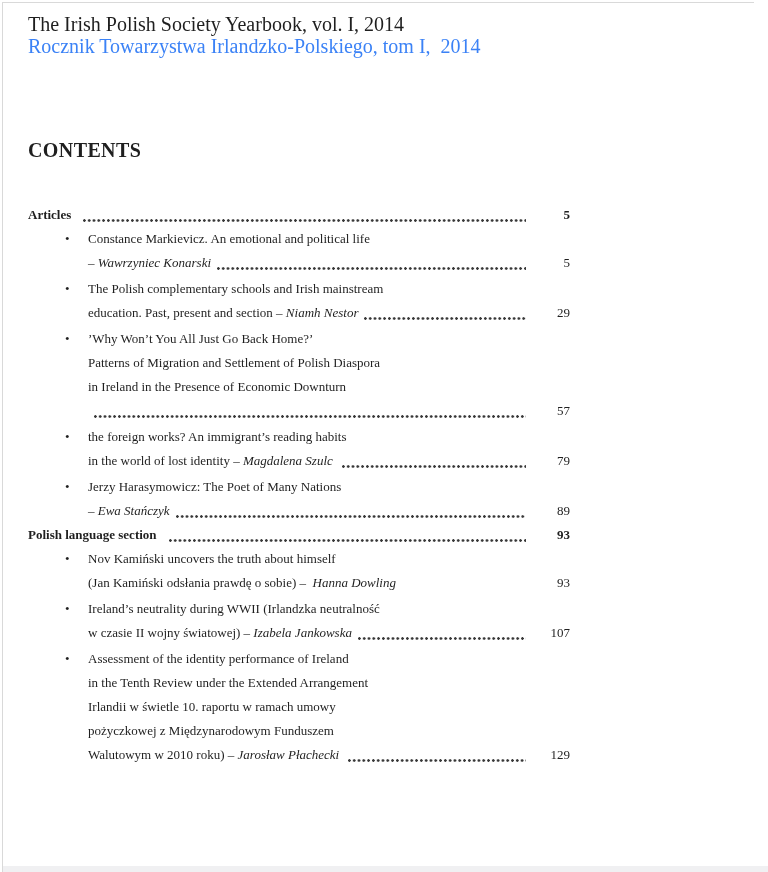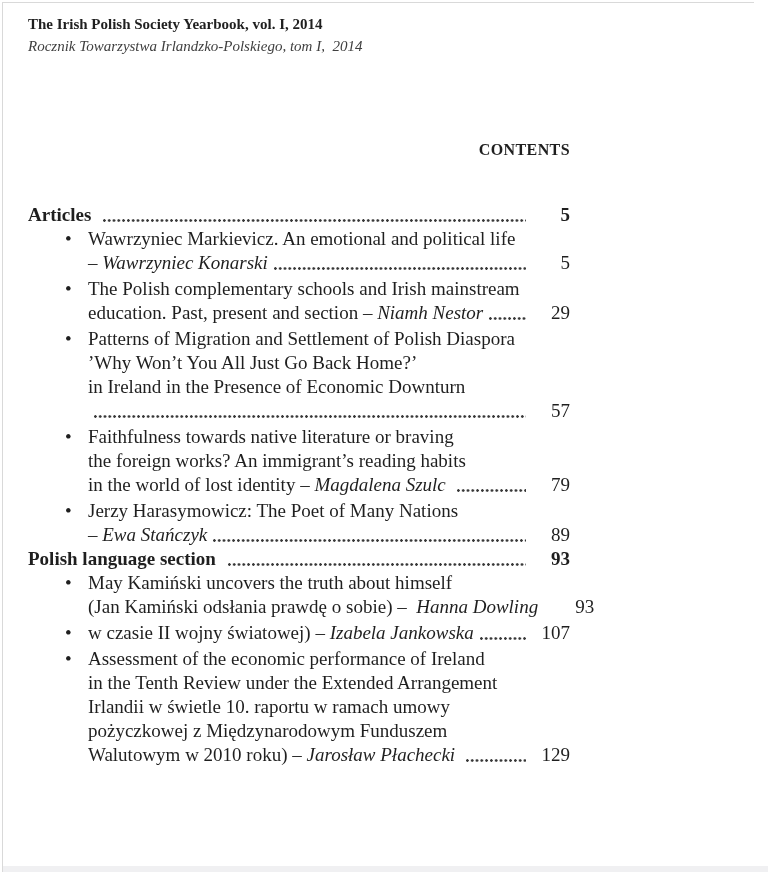--- a/index.html
+++ b/index.html
@@ -18,35 +18,35 @@
     position: absolute; top: 3px; bottom: 0; left: 2px; width: 1px;
     background: #d9d9d9;
   }
   .bottom-strip {
     position: absolute; left: 3px; right: 0; bottom: 0; height: 6px;
     background: #f0f0f2;
   }
   .page { padding: 13px 0 0 28px; }
 
   .doc-title {
-    font-weight: bold; font-size: 15px; line-height: 22px;
+    font-weight: normal; font-size: 20px; line-height: 22px;
     white-space: pre;
   }
   .doc-subtitle {
-    font-style: italic; font-size: 15px; line-height: 22px;
-    white-space: pre; color: #404040;
+    font-size: 20px; line-height: 22px;
+    white-space: pre; color: #3b82f6;
   }
   .contents {
     width: 542px; margin: 82px 0 0 0;
-    font-size: 16px; font-weight: bold; letter-spacing: 0.4px;
-    text-align: right; line-height: 22px;
+    font-size: 20px; font-weight: bold; letter-spacing: 0.4px;
+    text-align: left; line-height: 22px;
   }
   .toc {
     width: 542px; margin-top: 42px;
-    font-size: 19px; line-height: 24px;
+    font-size: 13px; line-height: 24px;
   }
   .section + .section { margin-top: 0; }
 
   .row { display: flex; }
   .section-row .title { font-weight: bold; white-space: pre; }
   .pagenum { flex: none; width: 42px; text-align: right; font-weight: normal; }
   .section-row .pagenum { font-weight: bold; }
 
   .leader { flex: 1 1 auto; min-width: 6px; position: relative; margin: 0 2px 0 6px; }
   .section-row .leader { margin-left: 12px; }
@@ -80,49 +80,48 @@
 
   <div class="toc" id="toc">
       <div class="section">
         <div class="row section-row">
           <span class="title">Articles</span>
           <span class="leader dots"></span>
           <span class="pagenum">5</span>
         </div>
         <div class="entry">
           <span class="bullet">•</span>
-          <div class="line">Wawrzyniec Markievicz. An emotional and political life</div>
+          <div class="line">Constance Markievicz. An emotional and political life</div>
           <div class="row final">
             <span class="linetext"><span>– </span><span class="it">Wawrzyniec Konarski</span></span>
             <span class="leader dots"></span>
             <span class="pagenum">5</span>
           </div>
         </div>
         <div class="entry">
           <span class="bullet">•</span>
           <div class="line">The Polish complementary schools and Irish mainstream</div>
           <div class="row final">
             <span class="linetext"><span>education. Past, present and section – </span><span class="it">Niamh Nestor</span></span>
             <span class="leader dots"></span>
             <span class="pagenum">29</span>
           </div>
         </div>
         <div class="entry">
           <span class="bullet">•</span>
+          <div class="line">’Why Won’t You All Just Go Back Home?’</div>
           <div class="line">Patterns of Migration and Settlement of Polish Diaspora</div>
-          <div class="line">’Why Won’t You All Just Go Back Home?’</div>
           <div class="line">in Ireland in the Presence of Economic Downturn</div>
           <div class="row final">
             <span class="leader dots"></span>
             <span class="pagenum">57</span>
           </div>
         </div>
         <div class="entry">
           <span class="bullet">•</span>
-          <div class="line">Faithfulness towards native literature or braving</div>
           <div class="line">the foreign works? An immigrant’s reading habits</div>
           <div class="row final">
             <span class="linetext"><span>in the world of lost identity – </span><span class="it">Magdalena Szulc </span></span>
             <span class="leader dots"></span>
             <span class="pagenum">79</span>
           </div>
         </div>
         <div class="entry">
           <span class="bullet">•</span>
           <div class="line">Jerzy Harasymowicz: The Poet of Many Nations</div>
@@ -134,38 +133,39 @@
         </div>
       </div>
       <div class="section">
         <div class="row section-row">
           <span class="title">Polish language section</span>
           <span class="leader dots"></span>
           <span class="pagenum">93</span>
         </div>
         <div class="entry">
           <span class="bullet">•</span>
-          <div class="line">May Kamiński uncovers the truth about himself</div>
+          <div class="line">Nov Kamiński uncovers the truth about himself</div>
           <div class="row final">
             <span class="linetext"><span>(Jan Kamiński odsłania prawdę o sobie) –  </span><span class="it">Hanna Dowling</span></span>
             <span class="leader"></span>
             <span class="pagenum">93</span>
           </div>
         </div>
         <div class="entry">
           <span class="bullet">•</span>
+          <div class="line">Ireland’s neutrality during WWII (Irlandzka neutralność</div>
           <div class="row final">
             <span class="linetext"><span>w czasie II wojny światowej) – </span><span class="it">Izabela Jankowska</span></span>
             <span class="leader dots"></span>
             <span class="pagenum">107</span>
           </div>
         </div>
         <div class="entry">
           <span class="bullet">•</span>
-          <div class="line">Assessment of the economic performance of Ireland</div>
+          <div class="line">Assessment of the identity performance of Ireland</div>
           <div class="line">in the Tenth Review under the Extended Arrangement</div>
           <div class="line">Irlandii w świetle 10. raportu w ramach umowy</div>
           <div class="line">pożyczkowej z Międzynarodowym Funduszem</div>
           <div class="row final">
             <span class="linetext"><span>Walutowym w 2010 roku) – </span><span class="it">Jarosław Płachecki </span></span>
             <span class="leader dots"></span>
             <span class="pagenum">129</span>
           </div>
         </div>
       </div>

